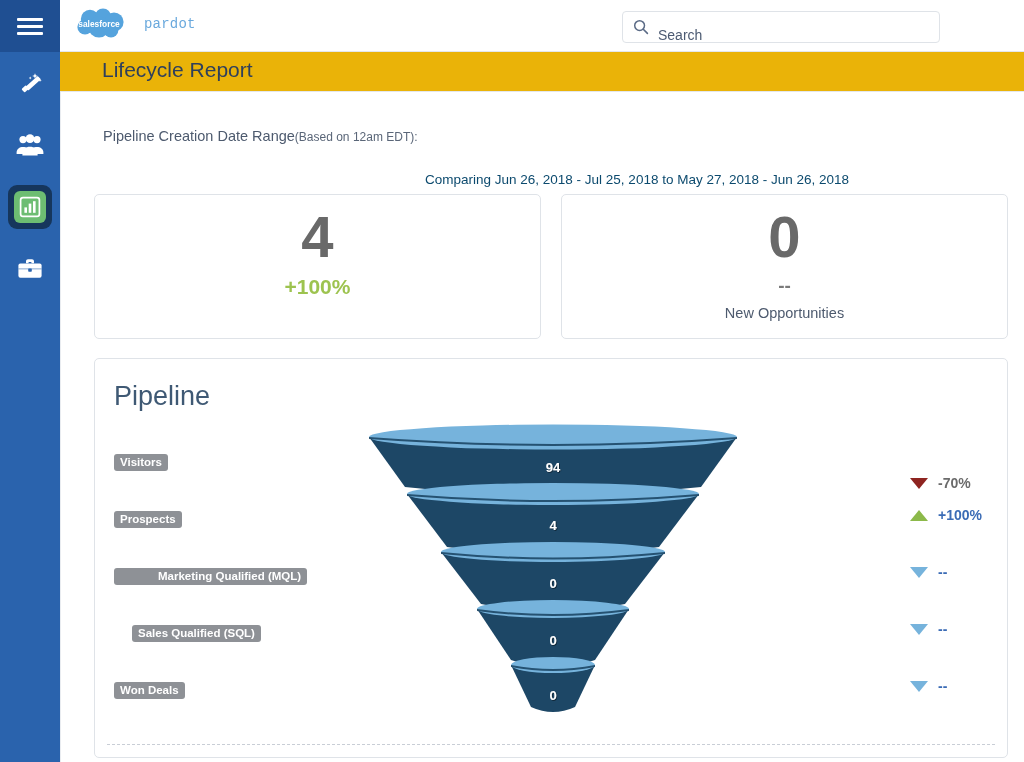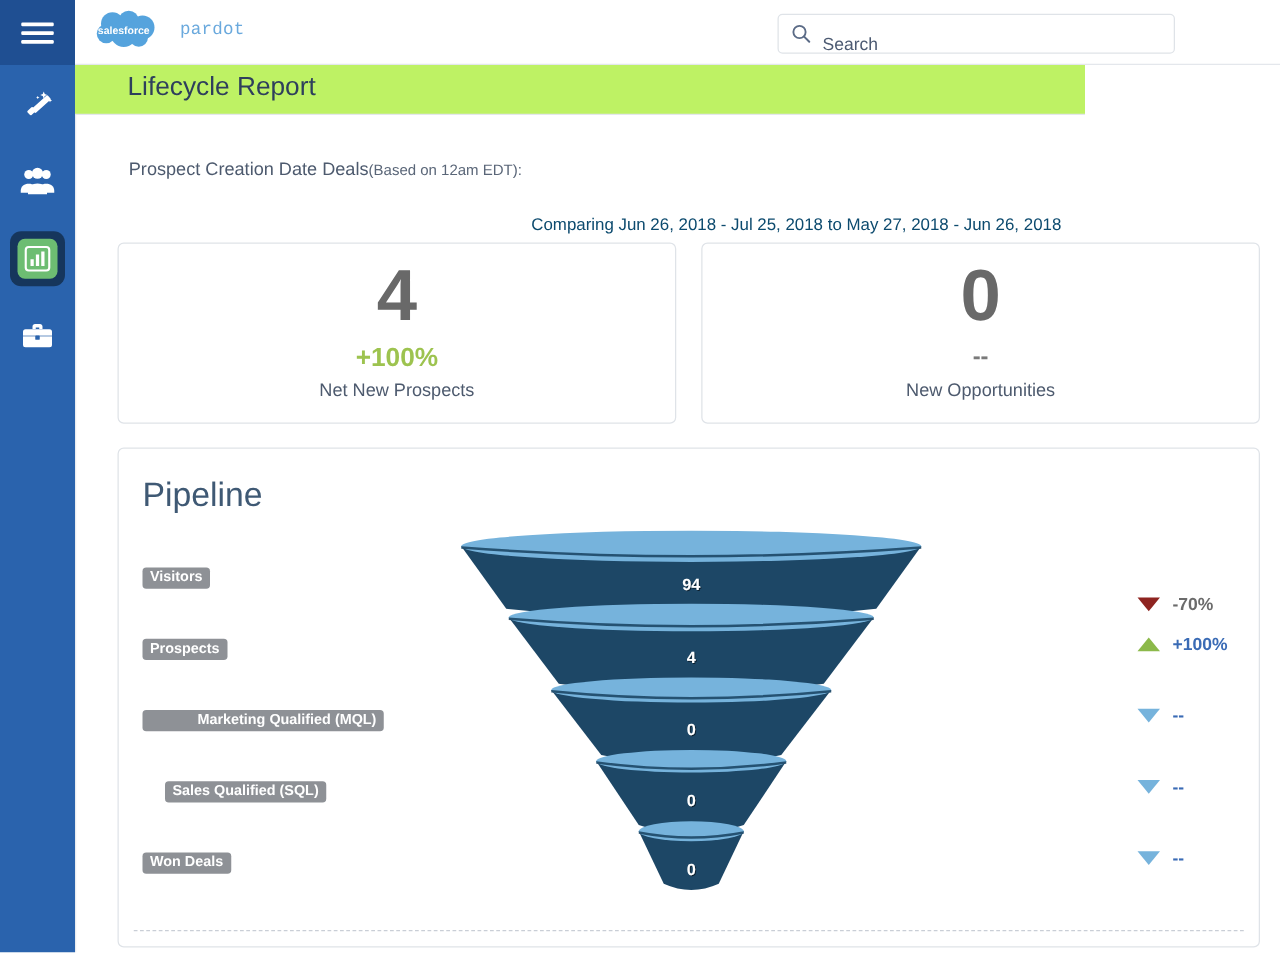--- a/index.html
+++ b/index.html
@@ -61,22 +61,22 @@
   .search-box {
     position:absolute; left:562px; top:11px; width:318px; height:32px;
     border:1px solid #dfe3e8; border-radius:4px; background:#fff;
     display:flex; align-items:center; padding-left:10px; gap:9px;
     cursor:text;
   }
   .search-ph { font-size:14px; color:#4c5a72;margin-top:16px; }
 
   
   .subhdr {
-    position:absolute; left:60px; top:52px; width:808px; height:40px;
-    background:#bef264; border-bottom:1px solid #e4e7ec;
+    position:absolute; left:60px; top:52px; width:964px; height:40px;
+    background:#eab308; border-bottom:1px solid #e4e7ec;
   }
   .page-title {
     position:absolute; left:42px; top:6px;
     font-size:21px; color:#2e3f5c; font-weight:400;
   }
 
   
   .content {
     position:absolute; left:60px; top:92px; width:964px; height:670px;
     background:#ffffff;
@@ -273,30 +273,29 @@
     </div>
   </div>
 
   <div class="subhdr">
     <div class="page-title">Lifecycle Report</div>
   </div>
 
   <div class="content">
 
     <div class="daterange-label">
-      <span>Prospect Creation Date Deals</span><span class="sub">(Based on 12am EDT):</span>
+      <span>Pipeline Creation Date Range</span><span class="sub">(Based on 12am EDT):</span>
     </div>
 
 
     <div class="comparing">Comparing Jun 26, 2018 - Jul 25, 2018 to May 27, 2018 - Jun 26, 2018</div>
 
     <div class="kpi kpi-a">
       <div class="kpi-num">4</div>
       <div class="kpi-delta green">+100%</div>
-      <div class="kpi-label">Net New Prospects</div>
     </div>
 
     <div class="kpi kpi-b">
       <div class="kpi-num">0</div>
       <div class="kpi-delta muted">--</div>
       <div class="kpi-label">New Opportunities</div>
     </div>
 
     <div class="pipeline-card">
       <div class="pipeline-title">Pipeline</div>

